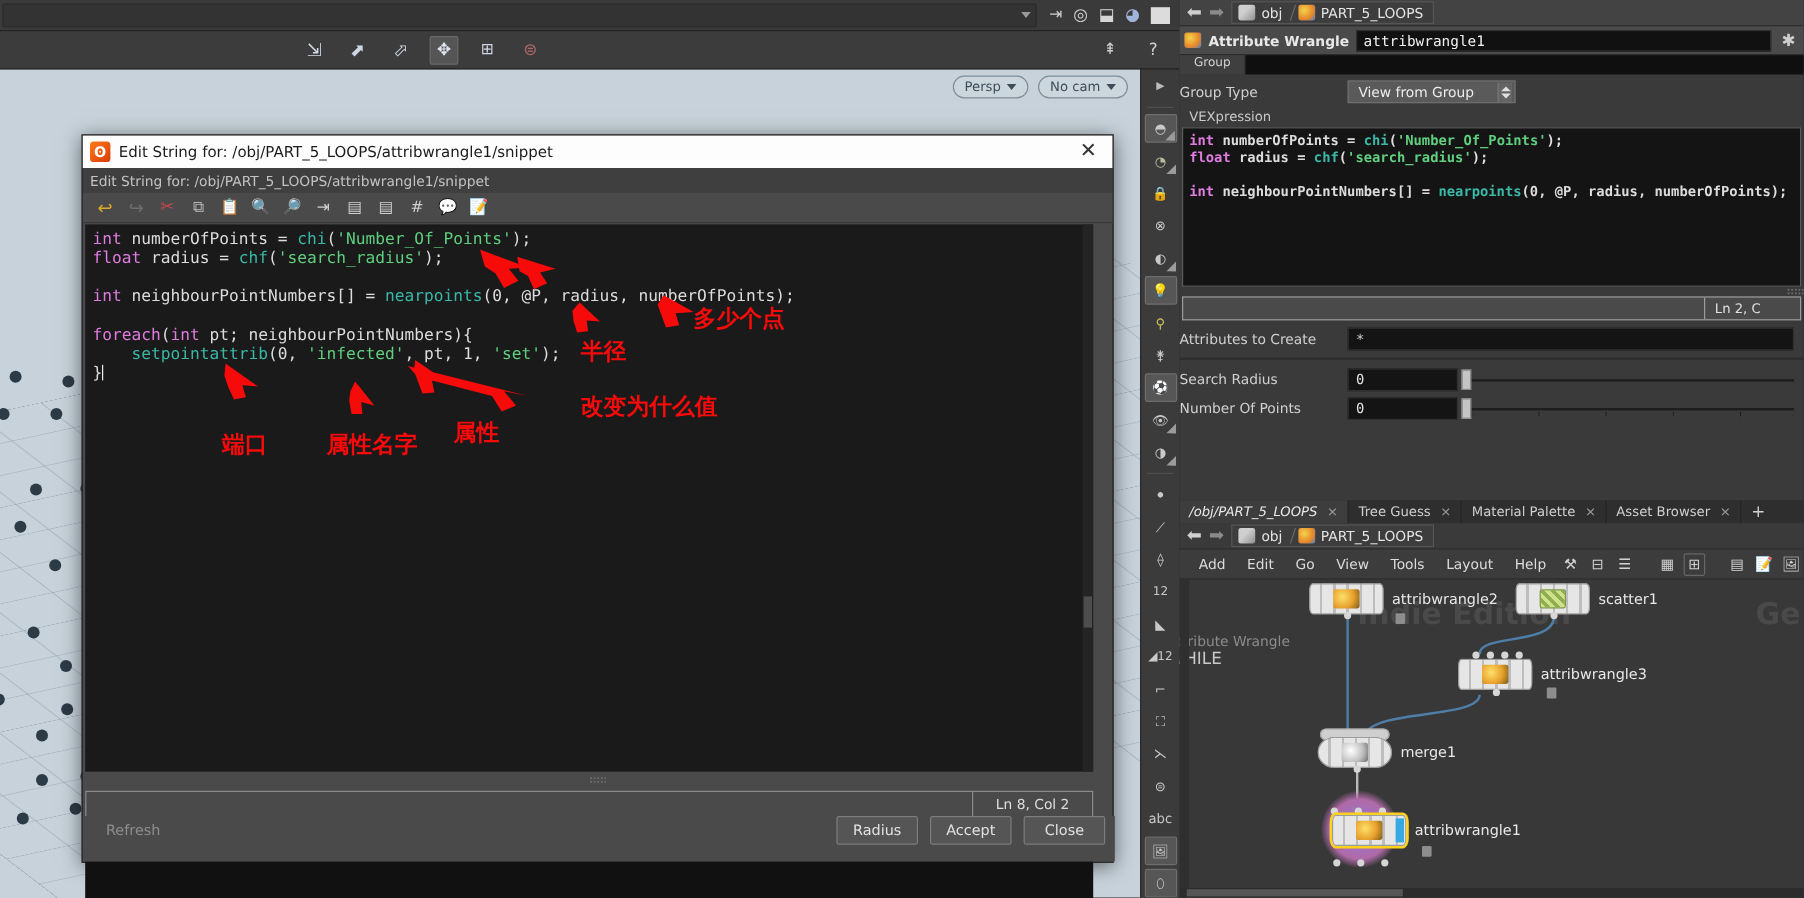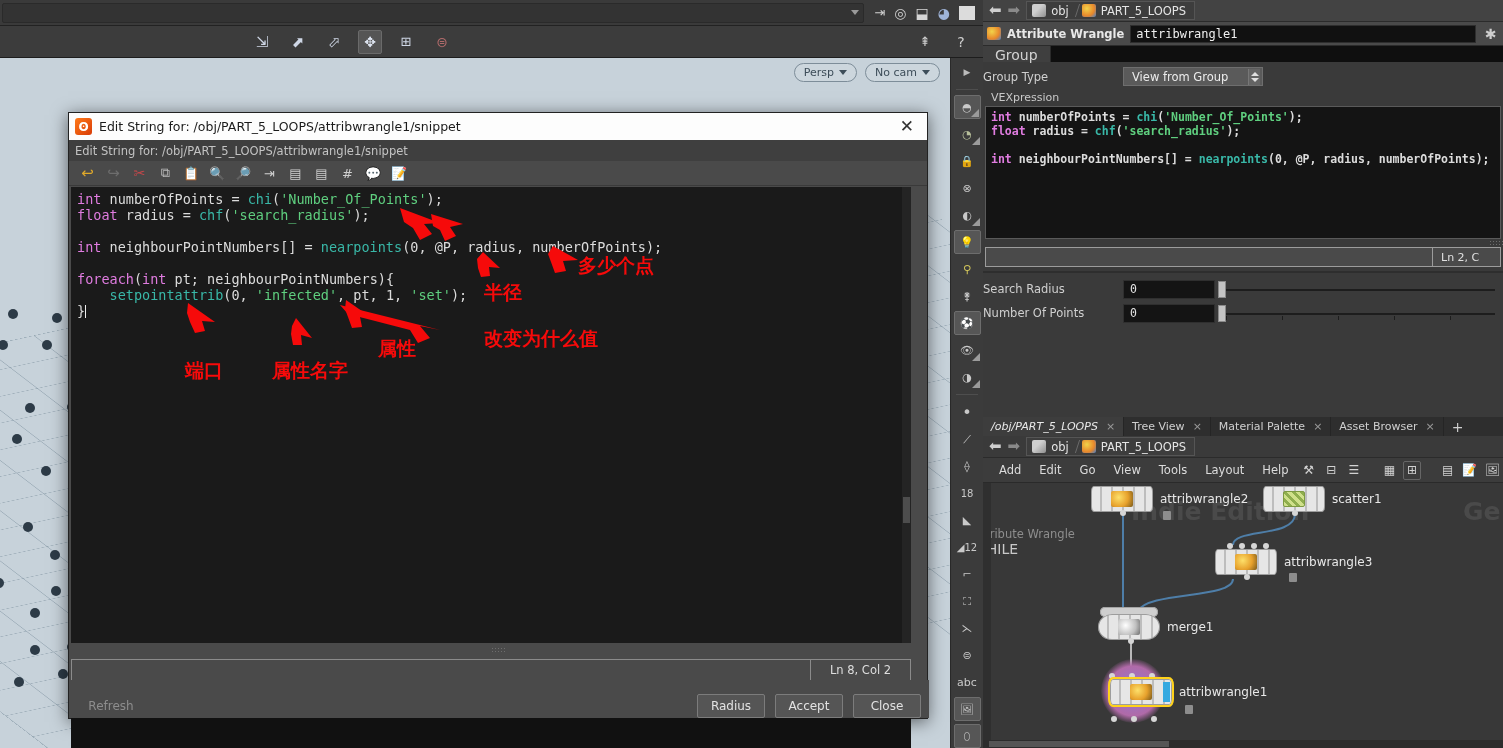--- a/index.html
+++ b/index.html
@@ -91,21 +91,21 @@
     background-image:radial-gradient(#6d6d6d 40%, transparent 42%); background-size:3px 3px; }
   .statusrow { position:absolute; left:2px; top:546px; width:840px; height:22px;
     background:#4a4a4a; border:1px solid #8b8b8b; display:flex; }
   .statusrow .fill { flex:1; }
   .statusrow .lncol { width:100px; border-left:1px solid #8b8b8b; font-size:11.5px;
     color:#dedede; display:flex; align-items:center; justify-content:center; }
   .splitbar { position:absolute; left:2px; top:570px; width:840px; height:7px;
     background:#575757; border-top:1px solid #6c6c6c; }
   .logpane { position:absolute; left:2px; top:581px; width:840px; height:92px; background:#111; }
   .dlg-foot { position:absolute; left:0; bottom:0; width:860px; height:38px;
-    background:#4a4a4a; display:flex; align-items:flex-end; padding:0 8px;gap:32px; }
+    background:#4a4a4a; display:flex; align-items:flex-start; padding:0 8px;gap:32px; }
   .btn { min-width:68px; height:24px; background:#555; border:1px solid #7c7c7c;
     color:#e2e2e2; font-size:12px; display:flex; align-items:center;
     justify-content:center; border-radius:2px; }
   .btn.ghost { background:transparent; border:none; color:#8d8d8d; }
   .foot-right { margin-left:auto; display:flex; gap:10px; }
 
   
   .anno { position:absolute; color:#f60a0a; font-weight:bold;
     font-family:"DejaVu Sans","Liberation Sans",sans-serif; font-size:19px; }
   svg.arrows { position:absolute; left:0; top:0; width:1503px; height:748px;
@@ -131,21 +131,21 @@
   .node-hdr { height:24px; background:#4a4a4a; display:flex; align-items:center; gap:6px;
     padding:0 4px; border-bottom:1px solid #2b2b2b; }
   .node-hdr .label { font-size:11.5px; color:#e8e8e8; font-weight:bold; }
   .node-name { flex:1; height:18px; background:#111; border:1px solid #2e2e2e;
     color:#f0f0f0; font-size:12px; font-family:"DejaVu Sans Mono",monospace;
     display:flex; align-items:center; padding-left:5px; }
   .gear { width:17px; height:17px; color:#cfcfcf; font-size:14px;
     display:flex;align-items:center;justify-content:center; }
 
   .ptabs { height:16px; background:#343434; display:flex; align-items:flex-end; }
-  .ptab { height:16px; background:#3f3f3f; color:#d2d2d2; font-size:14px; padding:1px 12px 0 12px;
+  .ptab { height:16px; background:#3f3f3f; color:#d2d2d2; font-size:10px; padding:1px 12px 0 12px;
     border-right:1px solid #2b2b2b; }
   .ptab.on { background:#3f3f3f; }
   .ptabs .rest { flex:1; background:#0f0f0f; height:16px; }
 
   .prow { display:flex; align-items:center; height:23px; padding:1px 4px 1px 0; }
   .plabel { width:140px; text-align:left; font-size:11.5px; color:#d0d0d0; padding-right:8px; }
   .pmenu { width:140px; height:19px; background:#5a5a5a; border:1px solid #6e6e6e;
     display:flex; align-items:center; justify-content:space-between; color:#ececec;
     font-size:11.5px; padding:0 2px 0 8px; }
   .spin { width:12px; height:16px; display:flex; flex-direction:column; align-items:center;
@@ -156,21 +156,21 @@
 
   .vex-label { font-size:11px; color:#c9c9c9; padding:3px 0 2px 8px; }
   .vex-box { margin:0 2px; height:133px; background:#141414; border:1px solid #5a5a5a;
     overflow:hidden; }
   .vex-code { font-family:"DejaVu Sans Mono",monospace; font-size:11.5px; line-height:14px;
     padding:3px 5px; white-space:pre; font-weight:bold; }
   .vex-grip { height:8px; display:flex; align-items:center; justify-content:center; }
   .vex-status { margin:0 2px; height:20px; background:#4a4a4a; border:1px solid #9c9c9c;
     display:flex; }
   .vex-status .fill { flex:1; }
-  .vex-status .ln { width:68px; border-left:1px solid #9c9c9c; font-size:11px; color:#e0e0e0;
+  .vex-status .ln { width:80px; border-left:1px solid #9c9c9c; font-size:11px; color:#e0e0e0;
     display:flex; align-items:center; padding-left:8px; }
 
   .ptext { flex:1; height:19px; background:#141414; border:1px solid #2f2f2f; color:#cfcfcf;
     font-size:11.5px; display:flex; align-items:center; padding-left:6px;
     font-family:"DejaVu Sans Mono",monospace; margin-right:4px; }
   .cbox { width:14px;height:14px; background:#1d1d1d; border:1px solid #707070; }
   .cblabel { font-size:11.5px; color:#d8d8d8; margin-left:8px; }
 
   .slrow { display:flex; align-items:center; height:24px; }
   .slnum { width:92px; height:19px; background:#141414; border:1px solid #2f2f2f;
@@ -327,21 +327,21 @@
     <div class="vt sel">💡</div>
     <div class="vt" style="color:#cfc35a;">⚲</div>
     <div class="vt">⚵</div>
     <div class="vt sel">⚽</div>
     <div class="vt">👁<span class="arr"></span></div>
     <div class="vt">◑<span class="arr"></span></div>
     <div class="vt-sep"></div>
     <div class="vt" style="font-size:16px;">•</div>
     <div class="vt">⟋</div>
     <div class="vt">⟠</div>
-    <div class="vt" style="font-size:10px;">18</div>
+    <div class="vt" style="font-size:10px;">12</div>
     <div class="vt">◣</div>
     <div class="vt" style="font-size:10px;">◢12</div>
     <div class="vt">⌐</div>
     <div class="vt">⛶</div>
     <div class="vt">⋋</div>
     <div class="vt">⊜</div>
     <div class="vt" style="font-size:11px;">abc</div>
     <div class="vt sel">🖼</div>
     <div class="vt sel">⬯</div>
   </div>
@@ -412,21 +412,21 @@
       <polygon points="296,318 312,338 301,335 302,345 293,345 291,334 292,326"></polygon>
 
       <polygon points="188,303 215,322 202,321 205,331 195,333 190,322 187,313"></polygon>
     </g>
   </svg>
 
   <div id="annos">
       <div class="anno" style="left: 578px; top: 253px;">多少个点</div>
       <div class="anno" style="left: 484px; top: 280px;">半径</div>
       <div class="anno" style="left: 484px; top: 326px;">改变为什么值</div>
-      <div class="anno" style="left: 378px; top: 336px;">属性</div>
+      <div class="anno" style="left: 378px; top: 348px;">属性</div>
       <div class="anno" style="left: 272px; top: 358px;">属性名字</div>
       <div class="anno" style="left: 185px; top: 358px;">端口</div>
     </div>
 
   <div class="rpanel">
     <div class="rp-nav">
       <span class="navarrow">⬅</span>
       <span class="navarrow dim">➡</span>
       <div class="crumbbox">
         <div class="crumb">
@@ -470,20 +470,24 @@
       <div class="vex-code" id="vex-code"><div><span class="k-type">int </span><span class="k-plain">numberOfPoints = </span><span class="k-fn">chi</span><span class="k-plain">(</span><span class="k-str">'Number_Of_Points'</span><span class="k-plain">);</span></div><div><span class="k-type">float </span><span class="k-plain">radius = </span><span class="k-fn">chf</span><span class="k-plain">(</span><span class="k-str">'search_radius'</span><span class="k-plain">);</span></div><div>&nbsp;</div><div><span class="k-type">int </span><span class="k-plain">neighbourPointNumbers[] = </span><span class="k-fn">nearpoints</span><span class="k-plain">(0, @P, radius, numberOfPoints);</span></div></div>
     </div>
     <div class="vex-grip">
       <span class="dots-h" style="position:relative;"></span>
     </div>
     <div class="vex-status">
       <div class="fill"></div>
       <div class="ln">Ln 2, C</div>
     </div>
 
+    <div class="prow" style="margin-top:4px;">
+      <div class="plabel">Attributes to Create</div>
+      <div class="ptext">*</div>
+    </div>
 
     <div style="height:2px;background:#2e2e2e;margin:4px 0;"></div>
 
     <div class="prow slrow">
       <div class="plabel">Search Radius</div>
       <div class="slnum">0</div>
       <div class="slider">
         <div class="sltrack"></div>
           <div class="slhandle"></div>
       </div>
@@ -499,21 +503,21 @@
     </div>
   </div>
 
   <div class="neditor">
     <div class="ntabs" id="ntabs">
         <div class="ntab on">
           <span>/obj/PART_5_LOOPS</span>
           <span class="cl">×</span>
         </div>
         <div class="ntab">
-          <span>Tree View</span>
+          <span>Tree Guess</span>
           <span class="cl">×</span>
         </div>
         <div class="ntab">
           <span>Material Palette</span>
           <span class="cl">×</span>
         </div>
         <div class="ntab">
           <span>Asset Browser</span>
           <span class="cl">×</span>
         </div>

